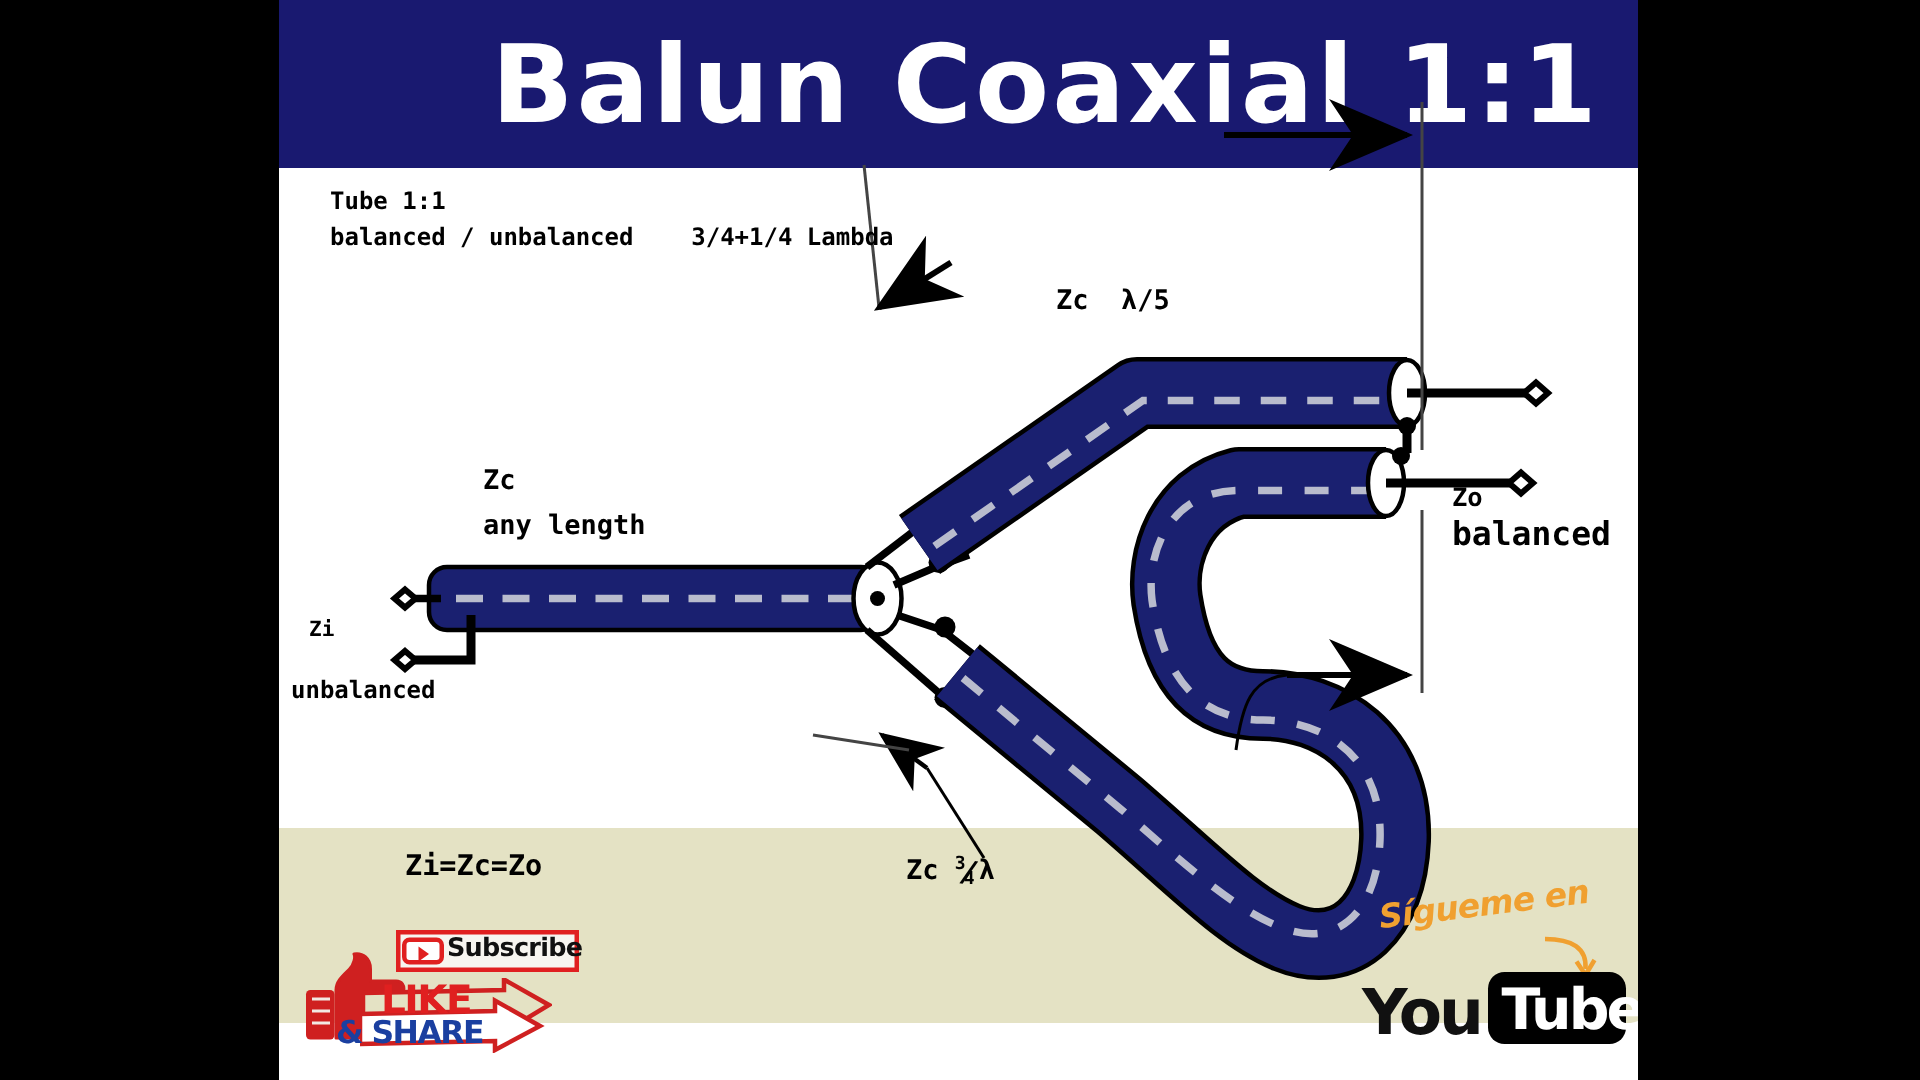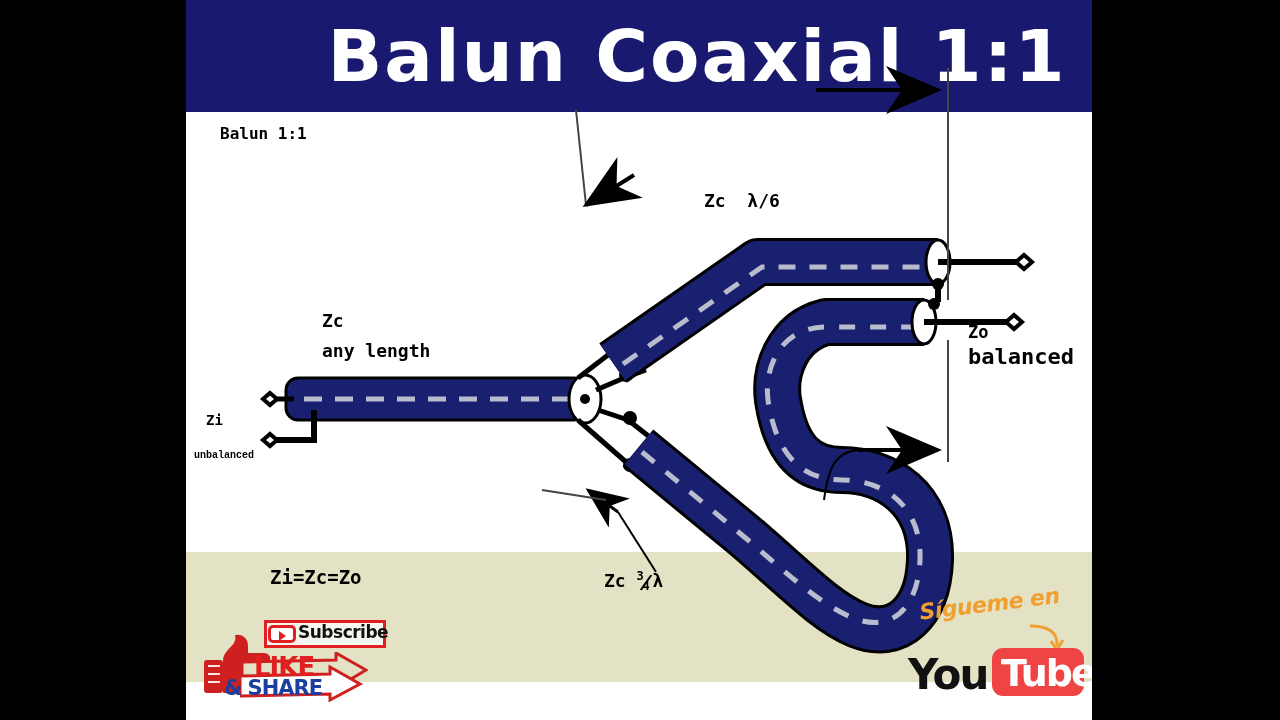--- a/index.html
+++ b/index.html
@@ -40,21 +40,21 @@
 
   
   .mono{position:absolute;font-family:"DejaVu Sans Mono","Liberation Mono",monospace;
     font-weight:bold;color:#000;white-space:pre;}
   #lbl-balun{left:34px;top:124px;font-size:16px;}
   #lbl-bal2{left:34px;top:148px;font-size:16px;}
   #lbl-zc-quarter{left:518px;top:190px;font-size:18px;}
   #lbl-zc{left:136px;top:310px;font-size:18px;}
   #lbl-anylen{left:136px;top:340px;font-size:18px;}
   #lbl-zi{left:20px;top:412px;font-size:14px;}
-  #lbl-unbal{left:8px;top:450px;font-size:10px;font-family:Liberation Mono, monospace;}
+  #lbl-unbal{left:8px;top:450px;font-size:16px;}
   #lbl-zo{left:782px;top:322px;font-size:17px;}
   #lbl-balanced{left:782px;top:344px;font-size:22px;}
   #lbl-eq{left:84px;top:566px;font-size:19px;}
   #lbl-zc34{left:418px;top:570px;font-size:18px;}
 
   .frac{display:inline-block;position:relative;width:16px;height:18px;vertical-align:-4px;}
   .frac .n{position:absolute;left:0;top:-4px;font-size:12px;}
   .frac .d{position:absolute;left:6px;top:6px;font-size:12px;}
   .frac .s{position:absolute;left:3px;top:-3px;font-size:20px;transform:rotate(10deg);}
 
@@ -78,21 +78,21 @@
   .share-txt{position:absolute;left:22px;top:64px;font-size:21px;color:#1a3fa0;font-weight:bold;
     font-family:"DejaVu Sans",sans-serif;letter-spacing:-1px;}
 
   
   #yt{position:absolute;left:720px;top:600px;width:180px;height:112px;}
   .yt-follow{position:absolute;left:12px;top:0px;font-size:22px;color:#f0a030;
     font-family:"DejaVu Sans",sans-serif;font-style:italic;font-weight:bold;
     transform:rotate(-7deg);transform-origin:left top;letter-spacing:-.5px;}
   .yt-you{position:absolute;left:2px;top:50px;font-size:42px;color:#111;font-weight:bold;
     font-family:"DejaVu Sans",sans-serif;letter-spacing:-2px;}
-  .yt-tube{position:absolute;left:86px;top:48px;width:92px;height:48px;background:#ef4444;
+  .yt-tube{position:absolute;left:86px;top:48px;width:92px;height:48px;background:#000000;
     border-radius:11px;}
   .yt-tube span{position:absolute;left:9px;top:3px;font-size:38px;color:#fff;font-weight:bold;
     font-family:"DejaVu Sans",sans-serif;letter-spacing:-2px;}
 </style>
 </head>
 <body>
 
 <div id="root">
 
   <div id="content">
@@ -189,23 +189,24 @@
       <g>
         <line x1="762" y1="340" x2="762" y2="462" stroke="#444" stroke-width="2"></line>
         <line x1="672" y1="450" x2="752" y2="450" stroke="#000" stroke-width="4" marker-end="url(#ah)"></line>
         <path d="M672,450 C648,452 642,470 638,500" fill="none" stroke="#000" stroke-width="2"></path>
         <line x1="432" y1="512" x2="402" y2="490" stroke="#000" stroke-width="3" marker-end="url(#ahl)"></line>
         <line x1="432" y1="512" x2="470" y2="572" stroke="#000" stroke-width="2"></line>
         <line x1="356" y1="490" x2="420" y2="500" stroke="#444" stroke-width="2"></line>
       </g>
     </svg>
 
-    <div class="mono" id="lbl-balun">Balun 1:1</div>
-
-    <div class="mono" id="lbl-zc-quarter">Zc  λ/6</div>
+    <div class="mono" id="lbl-balun">Tube 1:1</div>
+    <div class="mono" id="lbl-bal2"><span>balanced / unbalanced</span><span>&nbsp;&nbsp;&nbsp;&nbsp;</span><span>3/4+1/4 Lambda</span></div>
+
+    <div class="mono" id="lbl-zc-quarter">Zc  λ/5</div>
     <div class="mono" id="lbl-zc">Zc</div>
     <div class="mono" id="lbl-anylen">any length</div>
     <div class="mono" id="lbl-zi">Zi</div>
     <div class="mono" id="lbl-unbal">unbalanced</div>
     <div class="mono" id="lbl-zo">Zo</div>
     <div class="mono" id="lbl-balanced">balanced</div>
     <div class="mono" id="lbl-eq">Zi=Zc=Zo</div>
 
     <div class="mono" id="lbl-zc34"><span>Zc</span>&nbsp;<span class="frac"><span class="n">3</span><span class="s">/</span><span class="d">4</span></span><span>λ</span></div>
 

